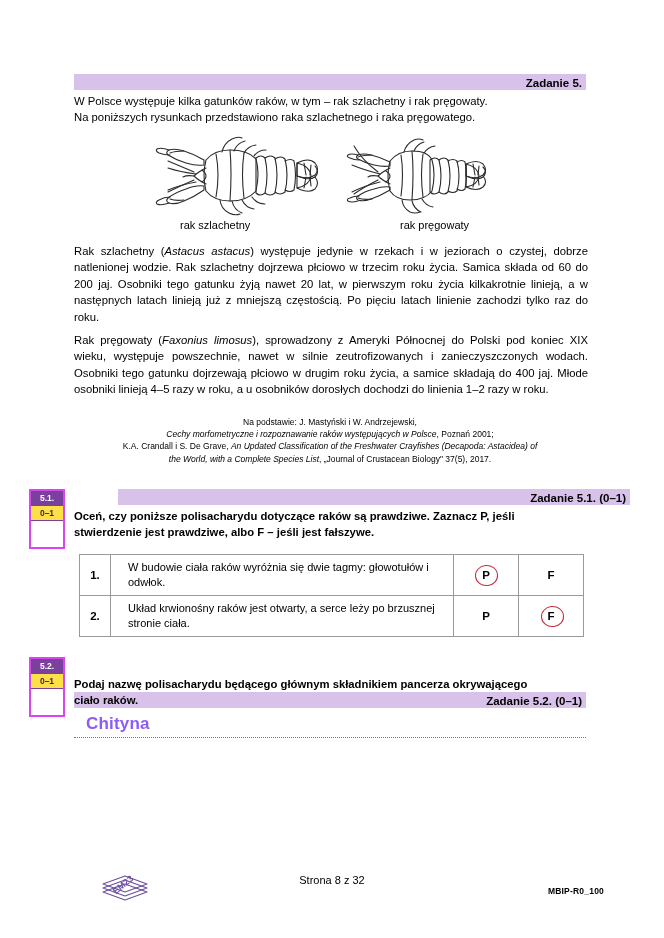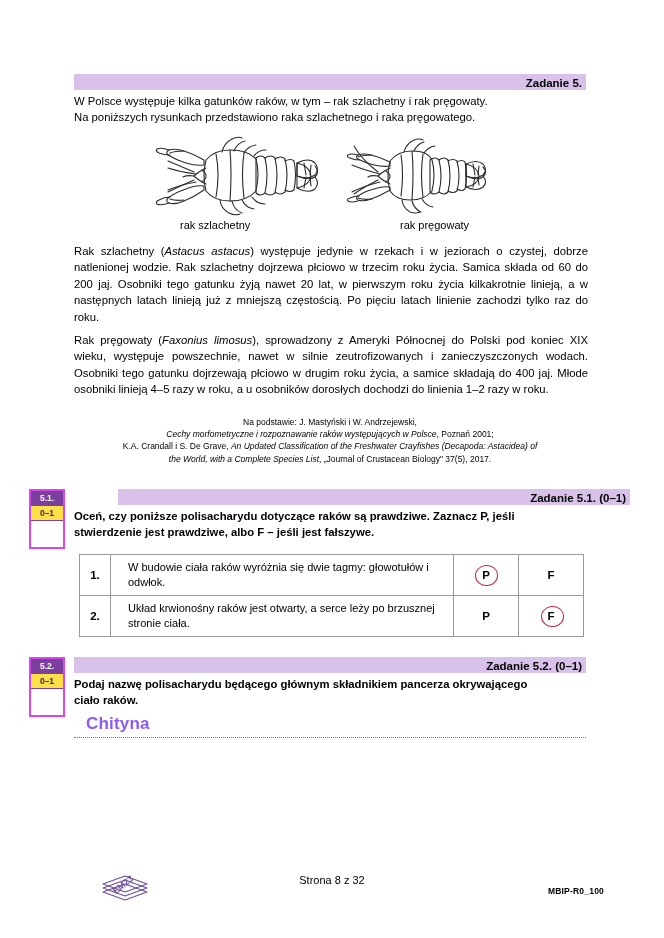--- a/index.html
+++ b/index.html
@@ -208,21 +208,21 @@
     margin-top: -10px;
     border: 1.6px solid #c42b3c;
     border-radius: 50% 52% 49% 51%;
     transform: rotate(-6deg);
     z-index: -1;
   }
 
   
   #t52-band {
     position: absolute;
-    left: 74px; top: 657px;
+    left: 74px; top: 692px;
     width: 512px;
     height: 16px;
   }
   #t52-cmd {
     position: absolute;
     left: 74px; top: 676px;
     width: 516px;
     font-size: 11.3px;
     font-weight: bold;
     line-height: 16.4px;

